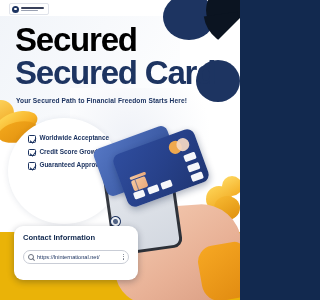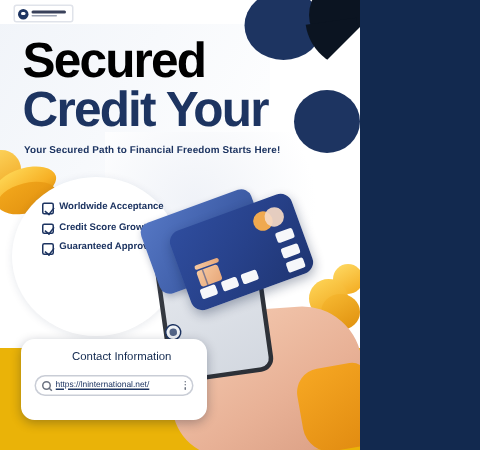--- a/index.html
+++ b/index.html
@@ -377,23 +377,22 @@
     left:14px; top:226px;
     width:124px; height:54px;
     background:#ffffff;
     border-radius:9px;
     box-shadow:0 2px 7px rgba(5,15,40,.30);
     padding:8px 9px;
   }
   .contact-title {
     font-size:7.6px;
     line-height:8.6px;
-    font-weight:normal;
+    font-weight:bold;
     color:#12294f;
-    margin-left:25px;
   }
   .url-bar {
     margin-top:7px;
     height:14px;
     border:0.8px solid #c9cdd6;
     border-radius:7px;
     display:flex;
     align-items:center;
     gap:3px;
     padding:0 4px;
@@ -464,21 +463,21 @@
     <span class="logo-mark"></span>
     <span class="logo-lines">
       <span class="logo-line-1"></span>
       <span class="logo-line-2"></span>
     </span>
     <span class="logo-text"></span>
   </div>
 
   <div class="headline">
     <div class="title-1">Secured</div>
-    <div class="title-2">Credit Your</div>
+    <div class="title-2">Secured Card</div>
   </div>
   <div class="subtitle">Your Secured Path to Financial Freedom Starts Here!</div>
 
   <div class="coin-ellipse" id="coin-l3"></div>
   <div class="coin-ellipse" id="coin-l1"></div>
   <div class="coin-ellipse" id="coin-l2"></div>
 
   <div class="benefit-disc"></div>
   <div class="benefits">
     <div class="benefit-row">

